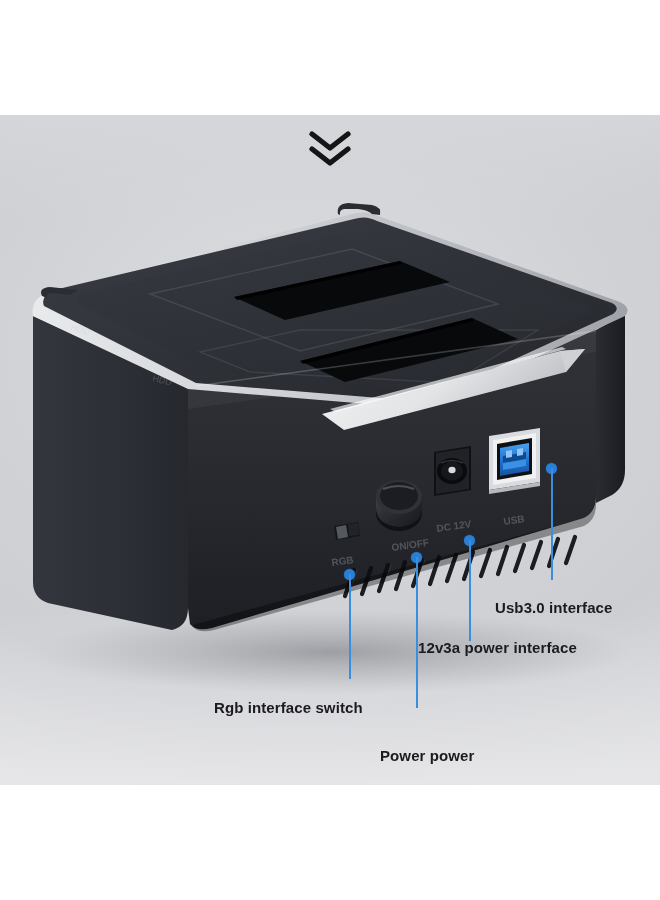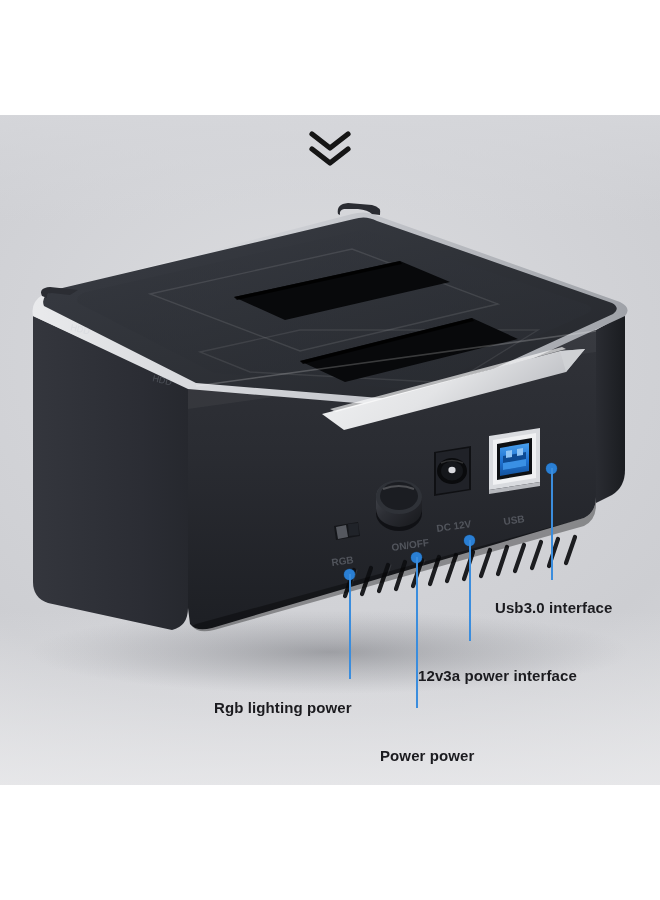--- a/index.html
+++ b/index.html
@@ -262,28 +262,28 @@
 
       <path d="M196 624 L584 518 Q596 512 596 497 L596 505 Q596 520 584 526 L214 630
                Q198 634 192 626 Z" fill="rgba(0,0,0,.35)"></path>
     </svg>
   </div>
 
   <div id="callouts">
 
     <div class="callout-dot" style="left:344px; top:569px;"></div>
     <div class="callout-line" style="left:349px; top:574px; height:105px;"></div>
-    <div class="callout-label" style="left:214px; top:688px;">Rgb lighting power</div>
+    <div class="callout-label" style="left:214px; top:688px;">Rgb interface switch</div>
 
     <div class="callout-dot" style="left:411px; top:552px;"></div>
     <div class="callout-line" style="left:416px; top:557px; height:151px;"></div>
     <div class="callout-label" style="left:380px; top:736px;">Power power</div>
 
     <div class="callout-dot" style="left:464px; top:535px;"></div>
     <div class="callout-line" style="left:469px; top:540px; height:101px;"></div>
-    <div class="callout-label" style="left:418px; top:656px;">12v3a power interface</div>
+    <div class="callout-label" style="left:418px; top:628px;">12v3a power interface</div>
 
     <div class="callout-dot" style="left:546px; top:463px;"></div>
     <div class="callout-line" style="left:551px; top:468px; height:112px;"></div>
     <div class="callout-label" style="left:495px; top:588px;">Usb3.0 interface</div>
   </div>
 
 </div>
 
 </body></html>

